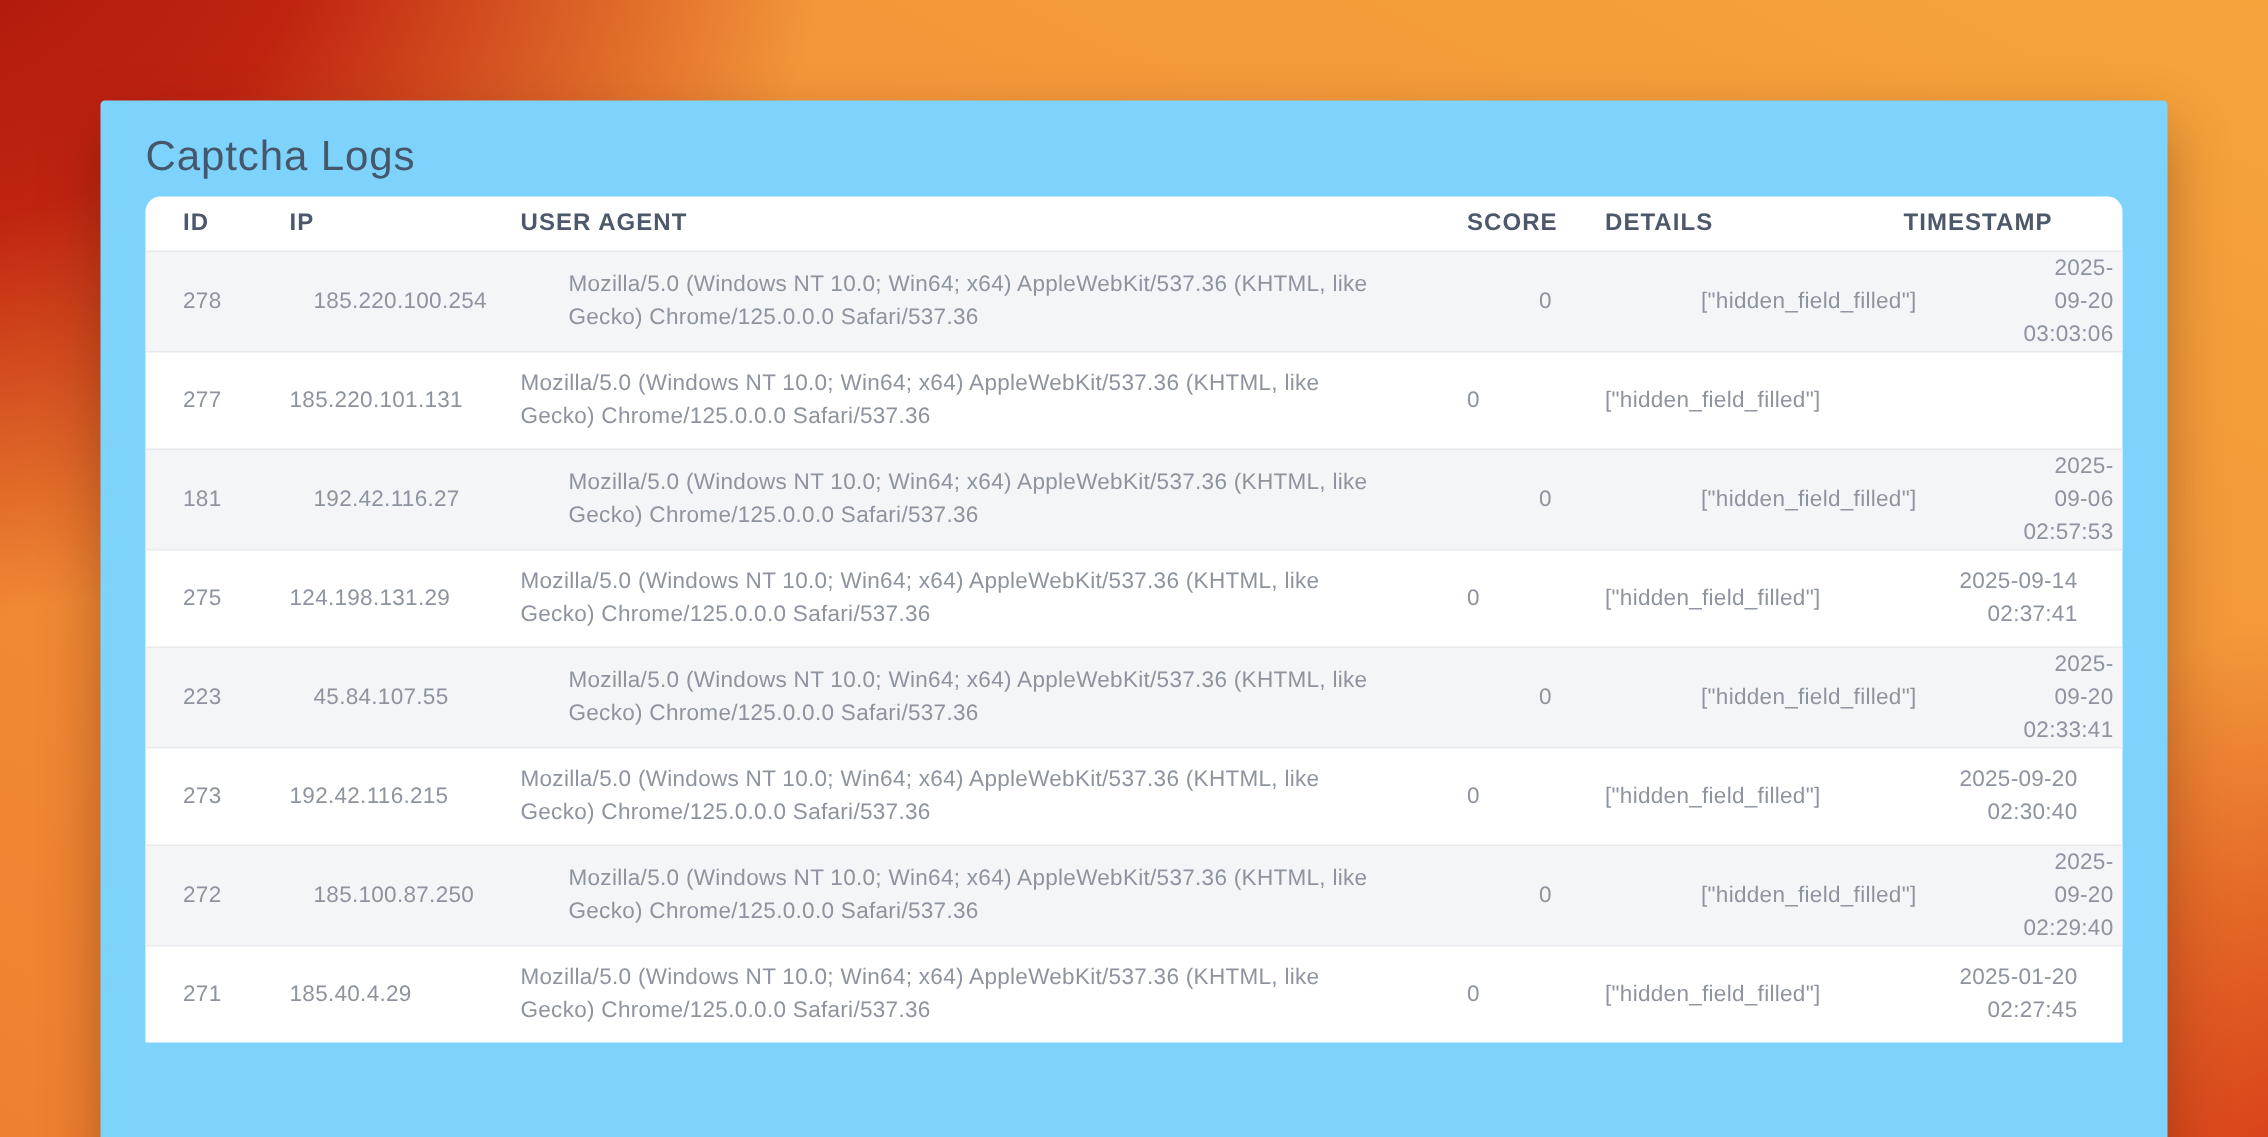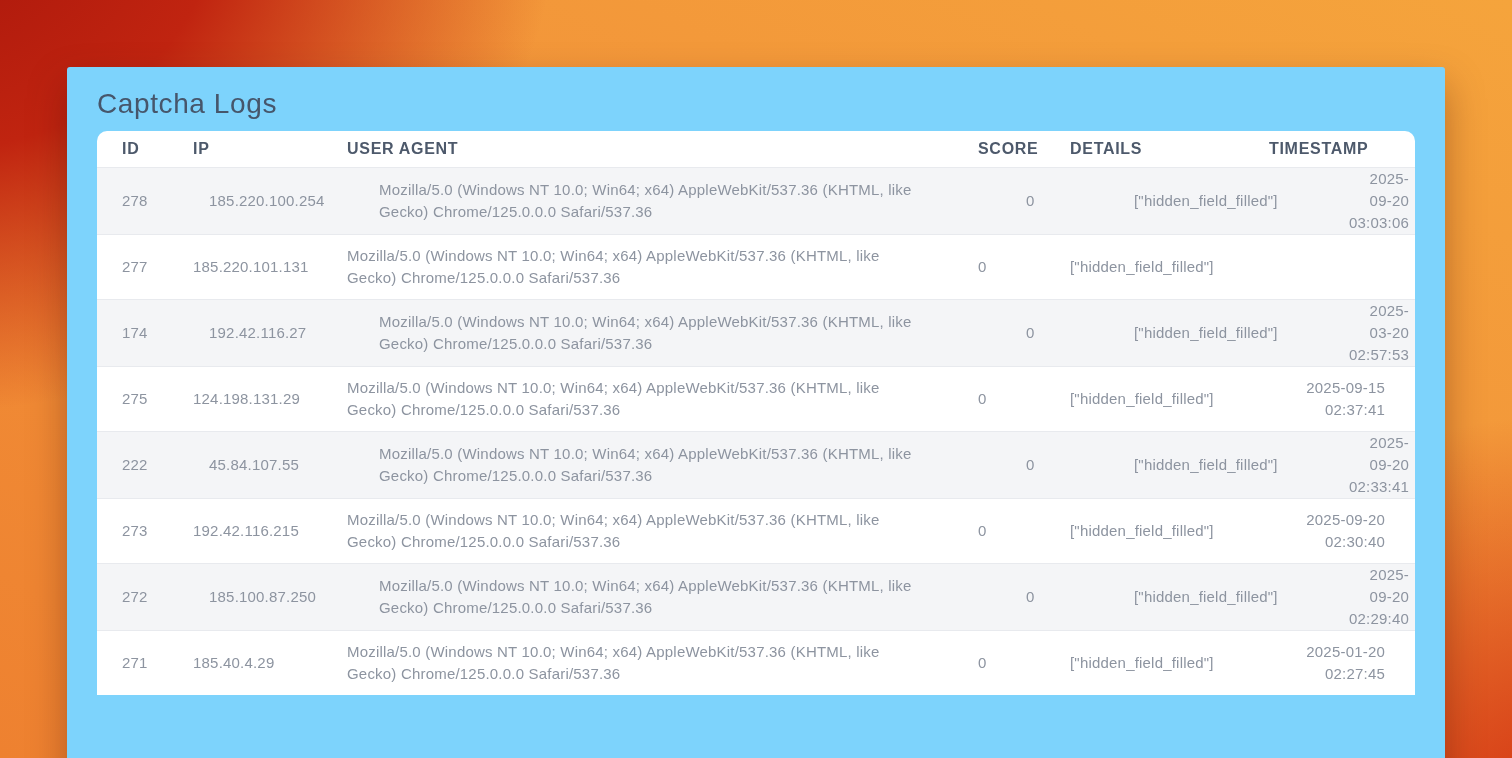--- a/index.html
+++ b/index.html
@@ -95,37 +95,37 @@
           <div class="td col-timestamp">2025-09-20 03:03:06</div>
         </div>
         <div class="tr">
           <div class="td col-id">277</div>
           <div class="td col-ip">185.220.101.131</div>
           <div class="td col-user_agent">Mozilla/5.0 (Windows NT 10.0; Win64; x64) AppleWebKit/537.36 (KHTML, like Gecko) Chrome/125.0.0.0 Safari/537.36</div>
           <div class="td col-score">0</div>
           <div class="td col-details">["hidden_field_filled"]</div>
         </div>
         <div class="tr striped">
-          <div class="td col-id">174</div>
+          <div class="td col-id">181</div>
           <div class="td col-ip">192.42.116.27</div>
           <div class="td col-user_agent">Mozilla/5.0 (Windows NT 10.0; Win64; x64) AppleWebKit/537.36 (KHTML, like Gecko) Chrome/125.0.0.0 Safari/537.36</div>
           <div class="td col-score">0</div>
           <div class="td col-details">["hidden_field_filled"]</div>
-          <div class="td col-timestamp">2025-03-20 02:57:53</div>
+          <div class="td col-timestamp">2025-09-06 02:57:53</div>
         </div>
         <div class="tr">
           <div class="td col-id">275</div>
           <div class="td col-ip">124.198.131.29</div>
           <div class="td col-user_agent">Mozilla/5.0 (Windows NT 10.0; Win64; x64) AppleWebKit/537.36 (KHTML, like Gecko) Chrome/125.0.0.0 Safari/537.36</div>
           <div class="td col-score">0</div>
           <div class="td col-details">["hidden_field_filled"]</div>
-          <div class="td col-timestamp">2025-09-15 02:37:41</div>
+          <div class="td col-timestamp">2025-09-14 02:37:41</div>
         </div>
         <div class="tr striped">
-          <div class="td col-id">222</div>
+          <div class="td col-id">223</div>
           <div class="td col-ip">45.84.107.55</div>
           <div class="td col-user_agent">Mozilla/5.0 (Windows NT 10.0; Win64; x64) AppleWebKit/537.36 (KHTML, like Gecko) Chrome/125.0.0.0 Safari/537.36</div>
           <div class="td col-score">0</div>
           <div class="td col-details">["hidden_field_filled"]</div>
           <div class="td col-timestamp">2025-09-20 02:33:41</div>
         </div>
         <div class="tr">
           <div class="td col-id">273</div>
           <div class="td col-ip">192.42.116.215</div>
           <div class="td col-user_agent">Mozilla/5.0 (Windows NT 10.0; Win64; x64) AppleWebKit/537.36 (KHTML, like Gecko) Chrome/125.0.0.0 Safari/537.36</div>

